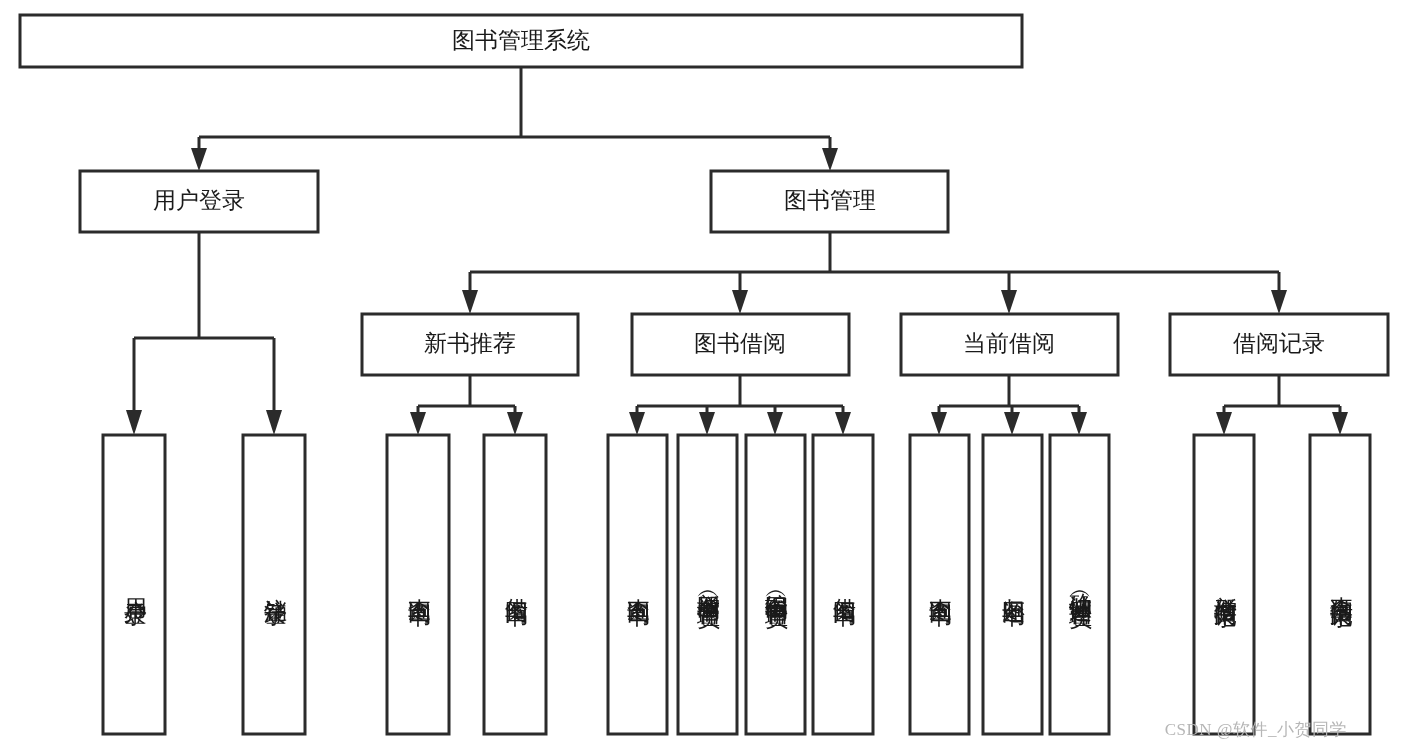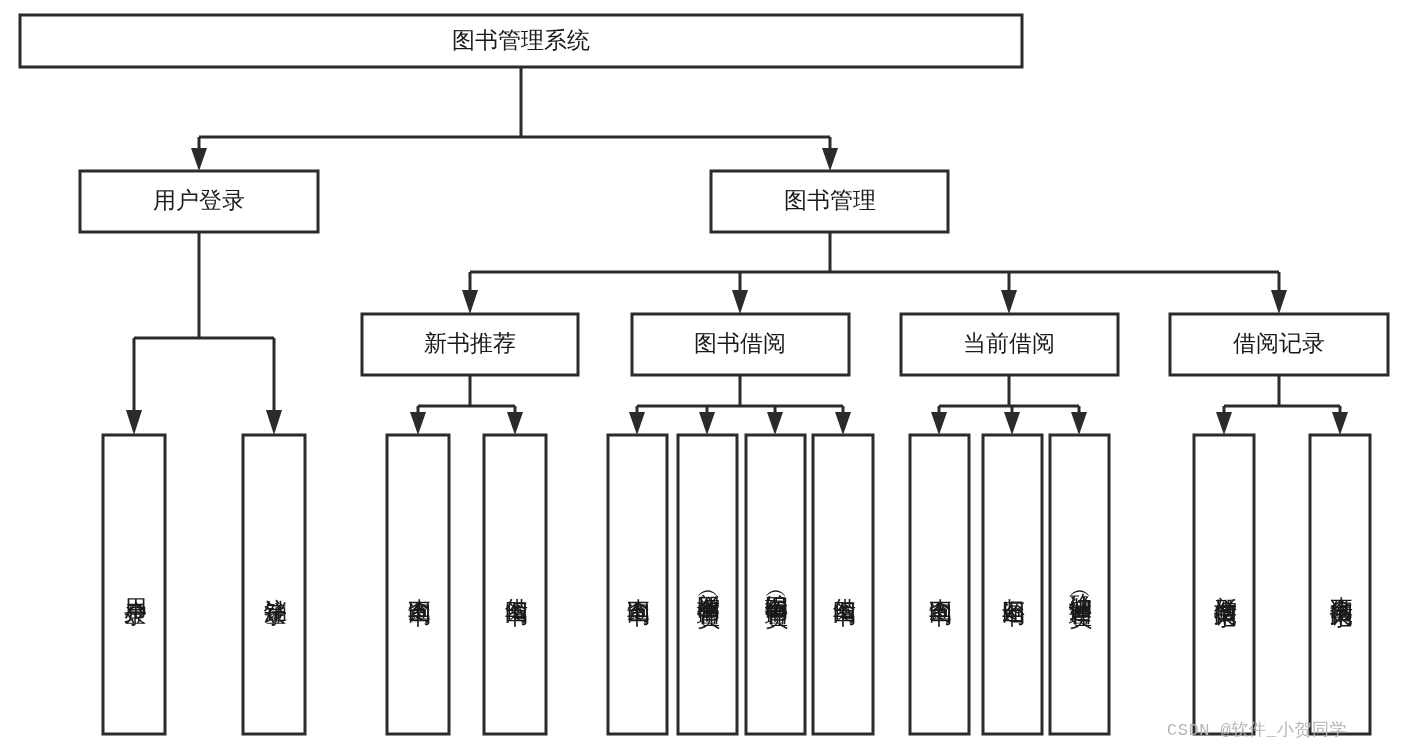--- a/index.html
+++ b/index.html
@@ -54,21 +54,21 @@
   .label-v {
     font-size: 23px;
     writing-mode: vertical-rl;
     text-orientation: upright;
     letter-spacing: 2px;
   }
   .watermark {
     position: absolute;
     right: 12px;
     bottom: 6px;
-    font-family: Liberation Mono, monospace;
+    font-family: Liberation Serif, serif;
     font-size: 17px;
     color: #b6b6b6;
     white-space: nowrap;
     letter-spacing: 0.5px;
     user-select: none;
   }
 </style>
 </head>
 <body>
 

